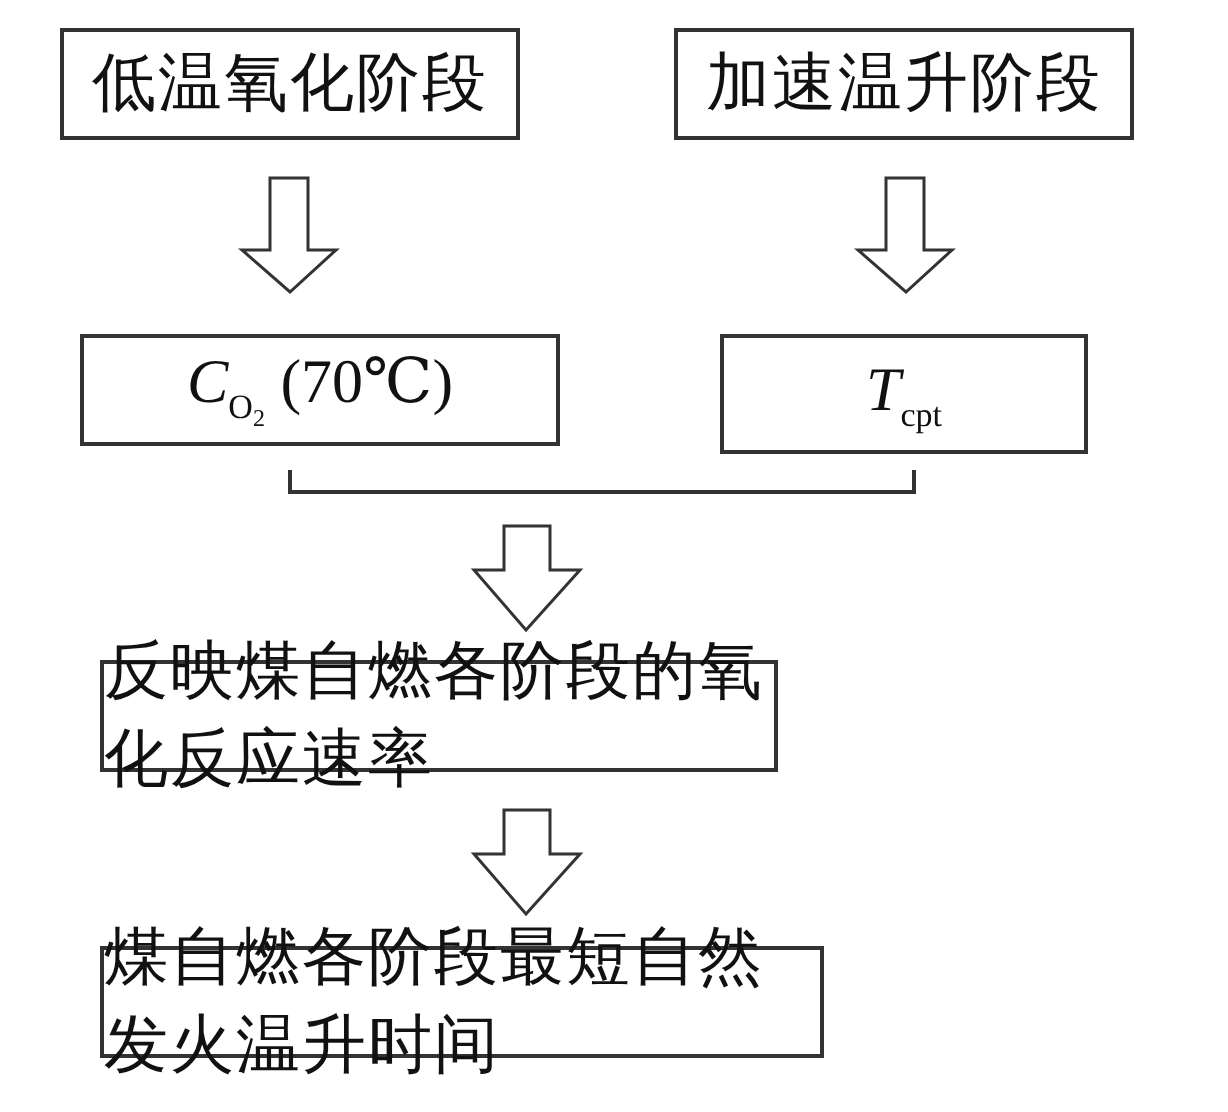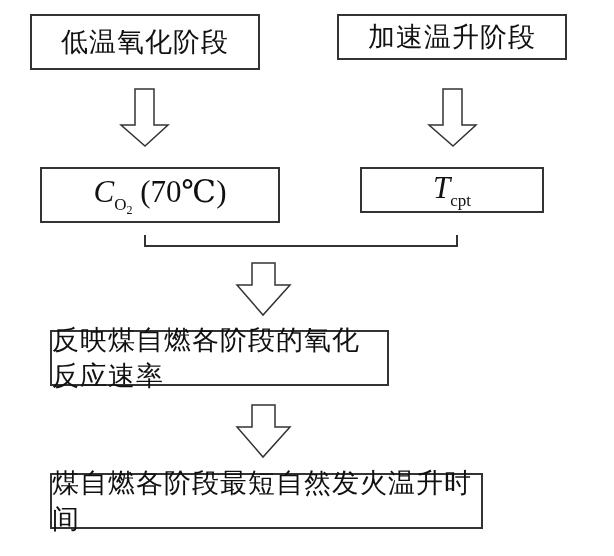--- a/index.html
+++ b/index.html
@@ -1,20 +1,20 @@
 <!DOCTYPE html>
 <html><head>
 <meta charset="utf-8">
 <style>
   html, body { margin: 0; padding: 0; background: #ffffff; }
   body { width: 614px; height: 556px; position: relative; overflow: hidden;
          font-family: "DejaVu Serif", "Liberation Serif", serif; color: #111; }
   .box { position: absolute; box-sizing: border-box; border: 2px solid #333;
          background: #fff; display: flex; align-items: center; justify-content: center; }
-  .cjk { font-family: "DejaVu Sans", "Liberation Sans", sans-serif; font-size: 27px;
+  .cjk { font-family: "DejaVu Sans", "Liberation Sans", sans-serif; font-size: 32px;
          letter-spacing: 1px; font-weight: 300; }
   .math { font-family: "Liberation Serif", "DejaVu Serif", serif; font-size: 31px; }
   .math i { font-style: italic; }
   .math sub { font-size: 17px; vertical-align: -8px; }
   .math sub sub { font-size: 12px; vertical-align: -4px; }
   svg { position: absolute; left: 0; top: 0; }
 </style>
 </head>
 <body>
 
@@ -24,29 +24,29 @@
     <polygon points="443,89 462,89 462,125 476,125 453,146 429,125 443,125"></polygon>
     <polygon points="252,263 275,263 275,285 290,285 263,315 237,285 252,285"></polygon>
     <polygon points="252,405 275,405 275,427 290,427 263,457 237,427 252,427"></polygon>
   </g>
   <polyline points="145,235 145,246 457,246 457,235" fill="none" stroke="#333" stroke-width="2"></polyline>
 </svg>
 
 <div class="box cjk" style="left:30px;top:14px;width:230px;height:56px;">
   <span>低温氧化阶段</span>
 </div>
-<div class="box cjk" style="left:337px;top:14px;width:230px;height:46px;">
+<div class="box cjk" style="left:337px;top:14px;width:230px;height:56px;">
   <span>加速温升阶段</span>
 </div>
 
 <div class="box math" style="left:40px;top:167px;width:240px;height:56px;">
   <span><i>C</i><sub><span>O</span><sub>2</sub></sub><span style="white-space:pre;"> (70℃)</span></span>
 </div>
-<div class="box math" style="left:360px;top:167px;width:184px;height:46px;">
+<div class="box math" style="left:360px;top:167px;width:184px;height:60px;">
   <span><i>T</i><sub>cpt</sub></span>
 </div>
 
 <div class="box cjk" style="left:50px;top:330px;width:339px;height:56px;">
   <span>反映煤自燃各阶段的氧化反应速率</span>
 </div>
-<div class="box cjk" style="left:50px;top:473px;width:433px;height:56px;">
+<div class="box cjk" style="left:50px;top:473px;width:362px;height:56px;">
   <span>煤自燃各阶段最短自然发火温升时间</span>
 </div>
 
 </body></html>

